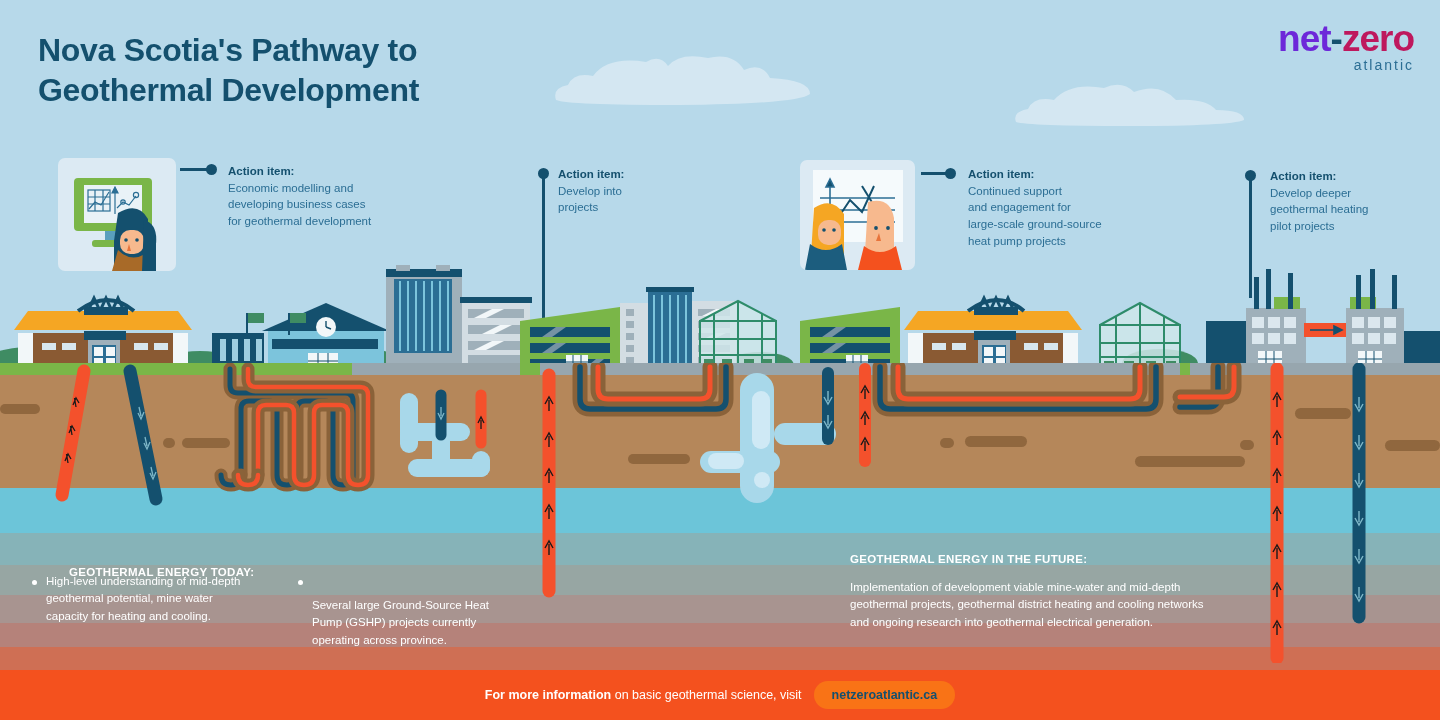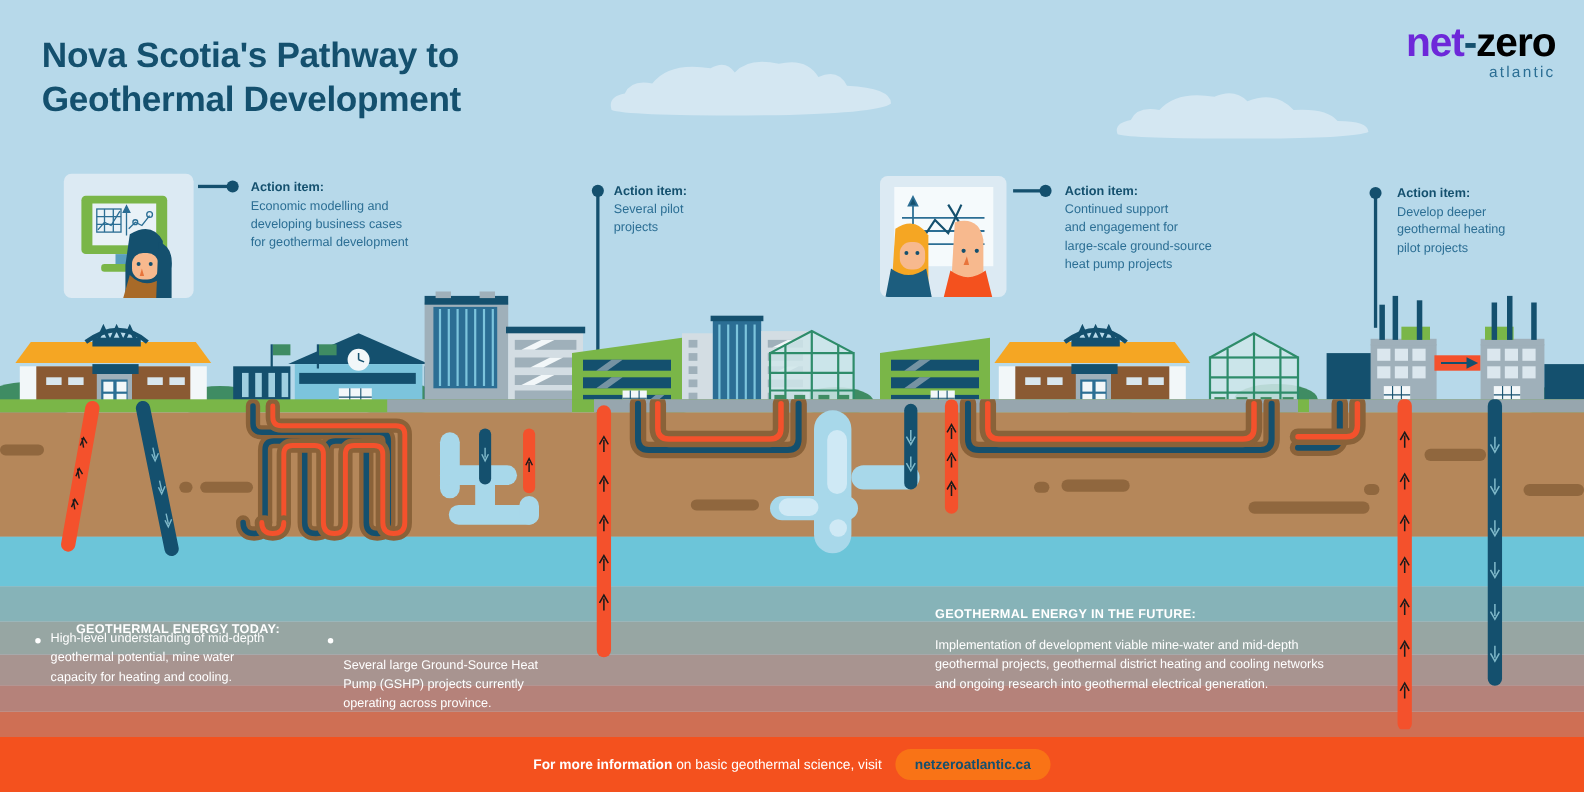--- a/index.html
+++ b/index.html
@@ -20,21 +20,21 @@
     left:38px; top:30px; width:560px;
     font-size:32px; font-weight:bold; line-height:1.25;
     color:#14506e; letter-spacing:-0.3px;
   }
 
   
   .logo { right:26px; top:20px; text-align:right; }
   .logo-main { font-size:37px; font-weight:bold; letter-spacing:-1px; line-height:1; }
   .logo-net { color:#6d28d9; }
   .logo-dash { color:#14506e; }
-  .logo-zero { color:#000000; }
+  .logo-zero { color:#be185d; }
   .logo-sub { font-size:14px; color:#2b6e94; letter-spacing:2px; margin-top:0; }
 
   
   .action { position:absolute; width:200px; }
   .action .ai-title { font-size:11.5px; font-weight:bold; color:#14506e; line-height:1.45; }
   .action .ai-body  { font-size:11.5px; color:#2b6e94; line-height:1.45; white-space:pre-line; }
   .dot { position:absolute; width:11px; height:11px; border-radius:50%; background:#14506e; }
   .lead { position:absolute; background:#14506e; }
 
   
@@ -153,21 +153,21 @@
     <div class="ai-title">Action item:</div>
     <div class="ai-body">Economic modelling and
 developing business cases
 for geothermal development</div>
   </div>
 
   <div class="lead" style="left:542px; top:176px; width:3px; height:200px;"></div>
   <div class="dot" style="left:538px; top:168px;"></div>
   <div class="action" style="left:558px; top:166px;">
     <div class="ai-title">Action item:</div>
-    <div class="ai-body">Several pilot
+    <div class="ai-body">Develop into
 projects</div>
   </div>
 
   <div class="lead" style="left:921px; top:172px; width:28px; height:3px;"></div>
   <div class="dot" style="left:945px; top:168px;"></div>
   <div class="action" style="left:968px; top:166px; width:190px;">
     <div class="ai-title">Action item:</div>
     <div class="ai-body">Continued support
 and engagement for
 large-scale ground-source

